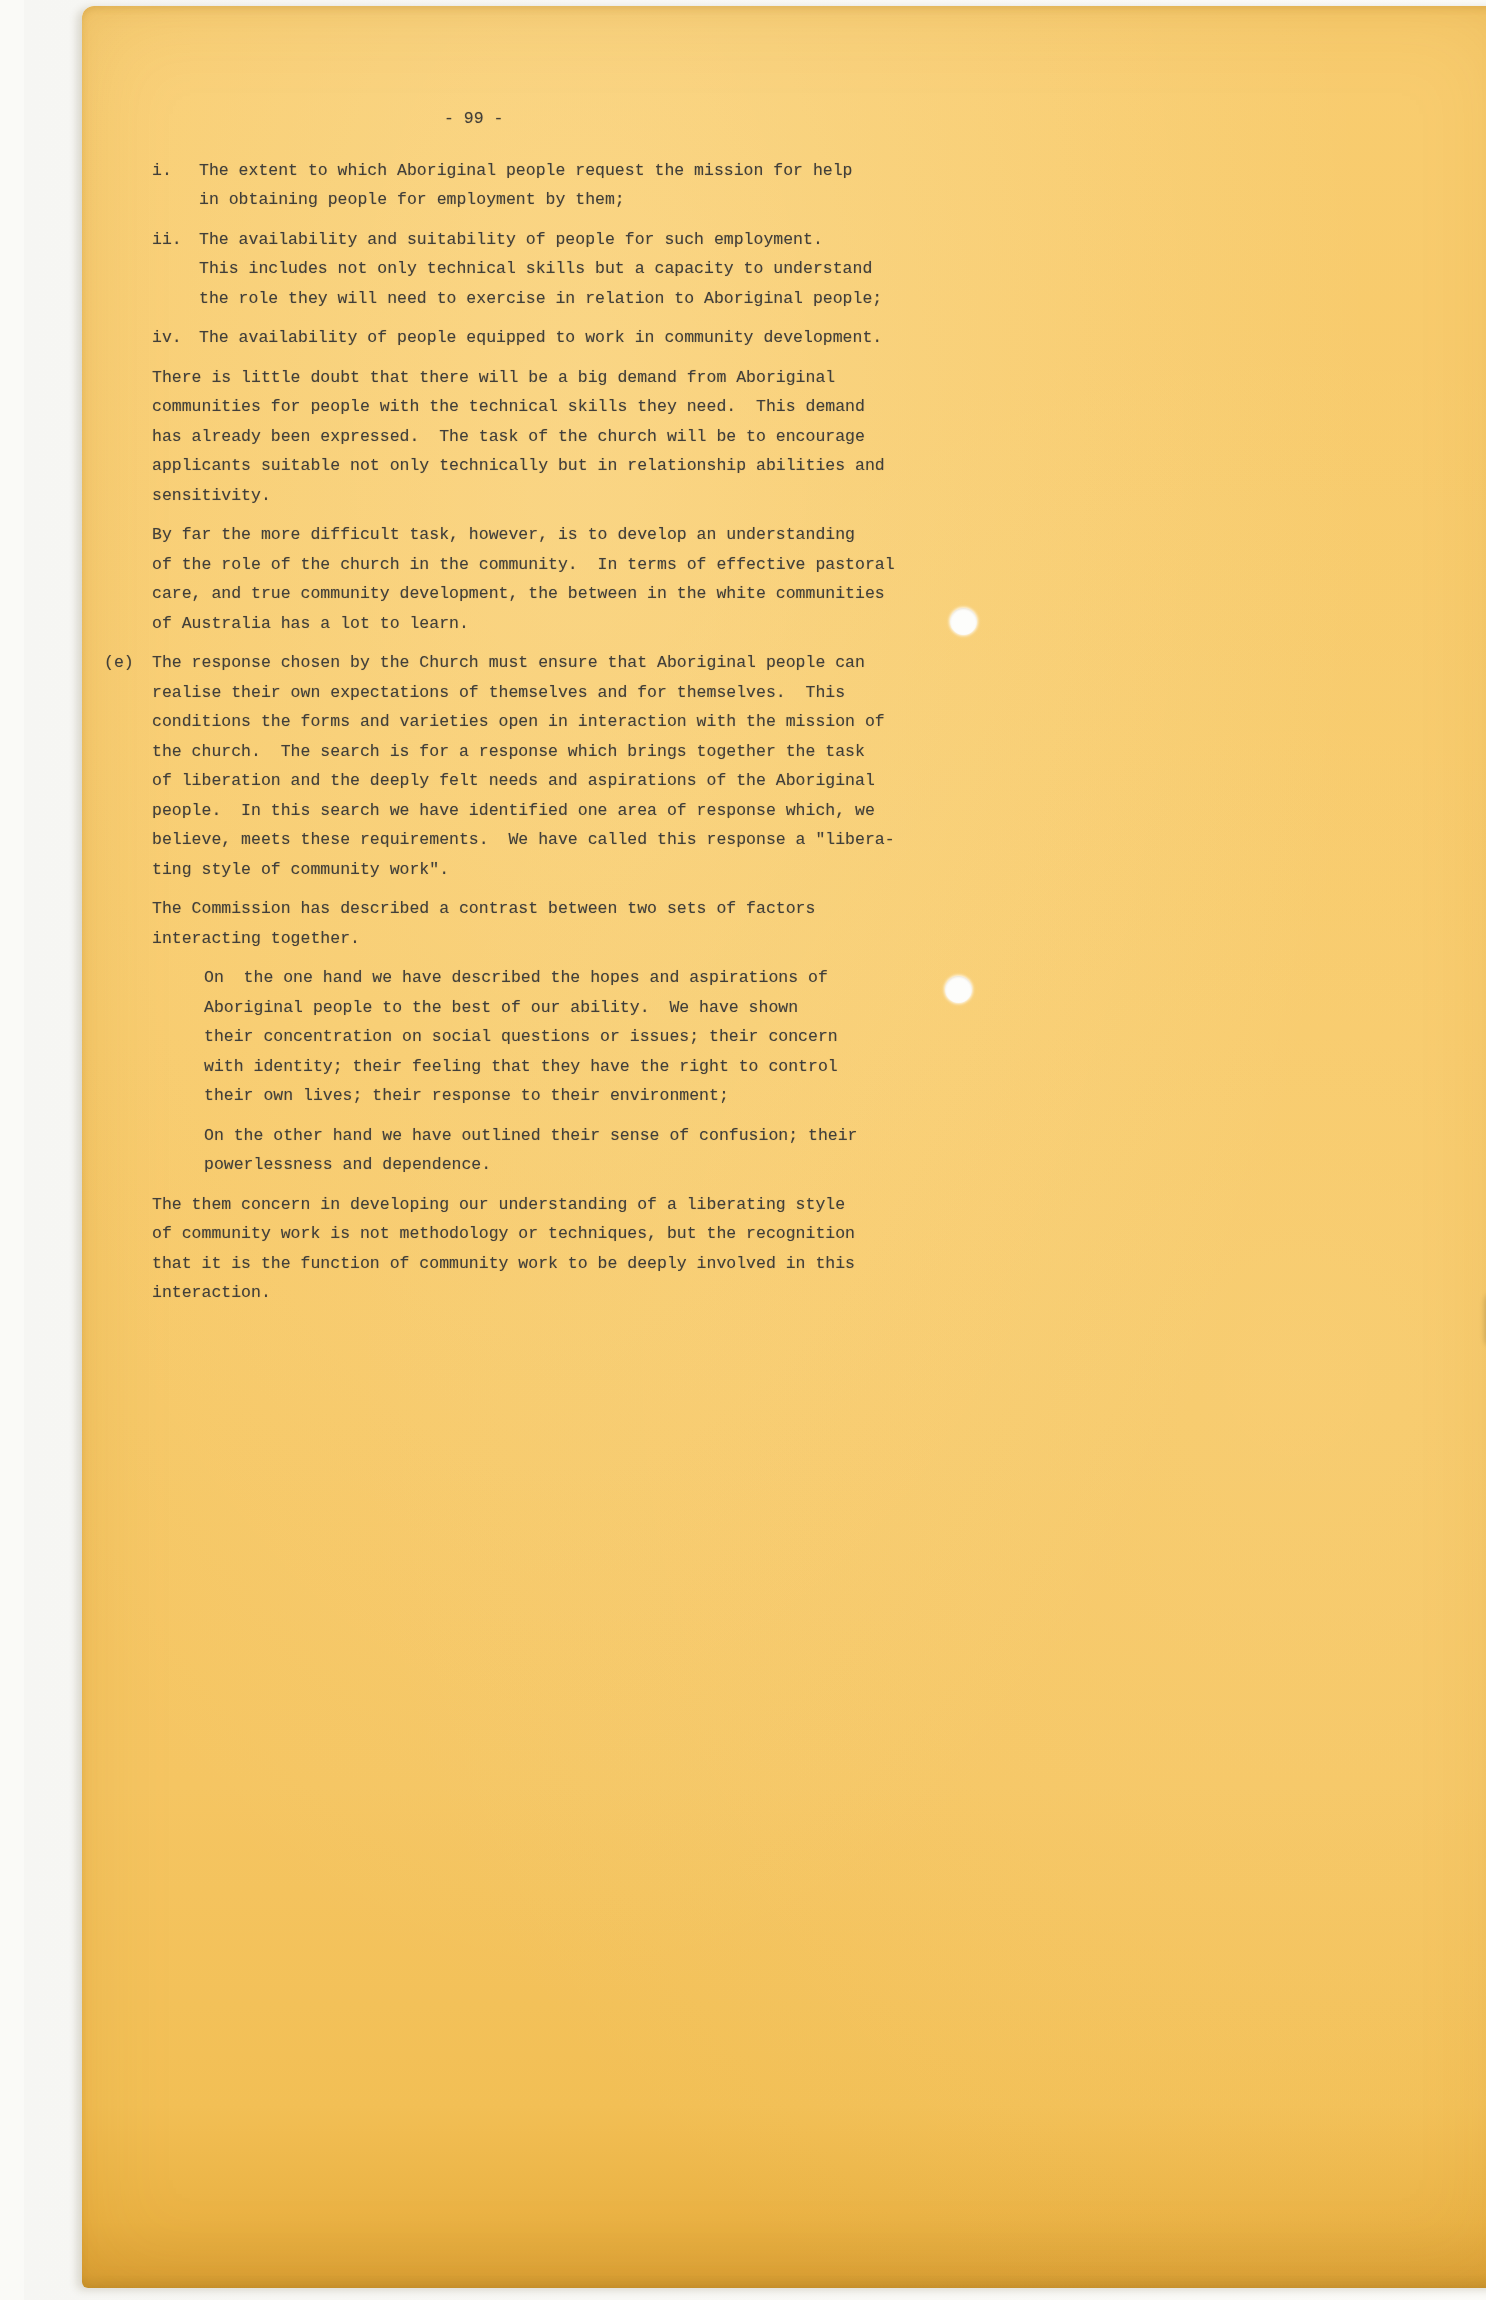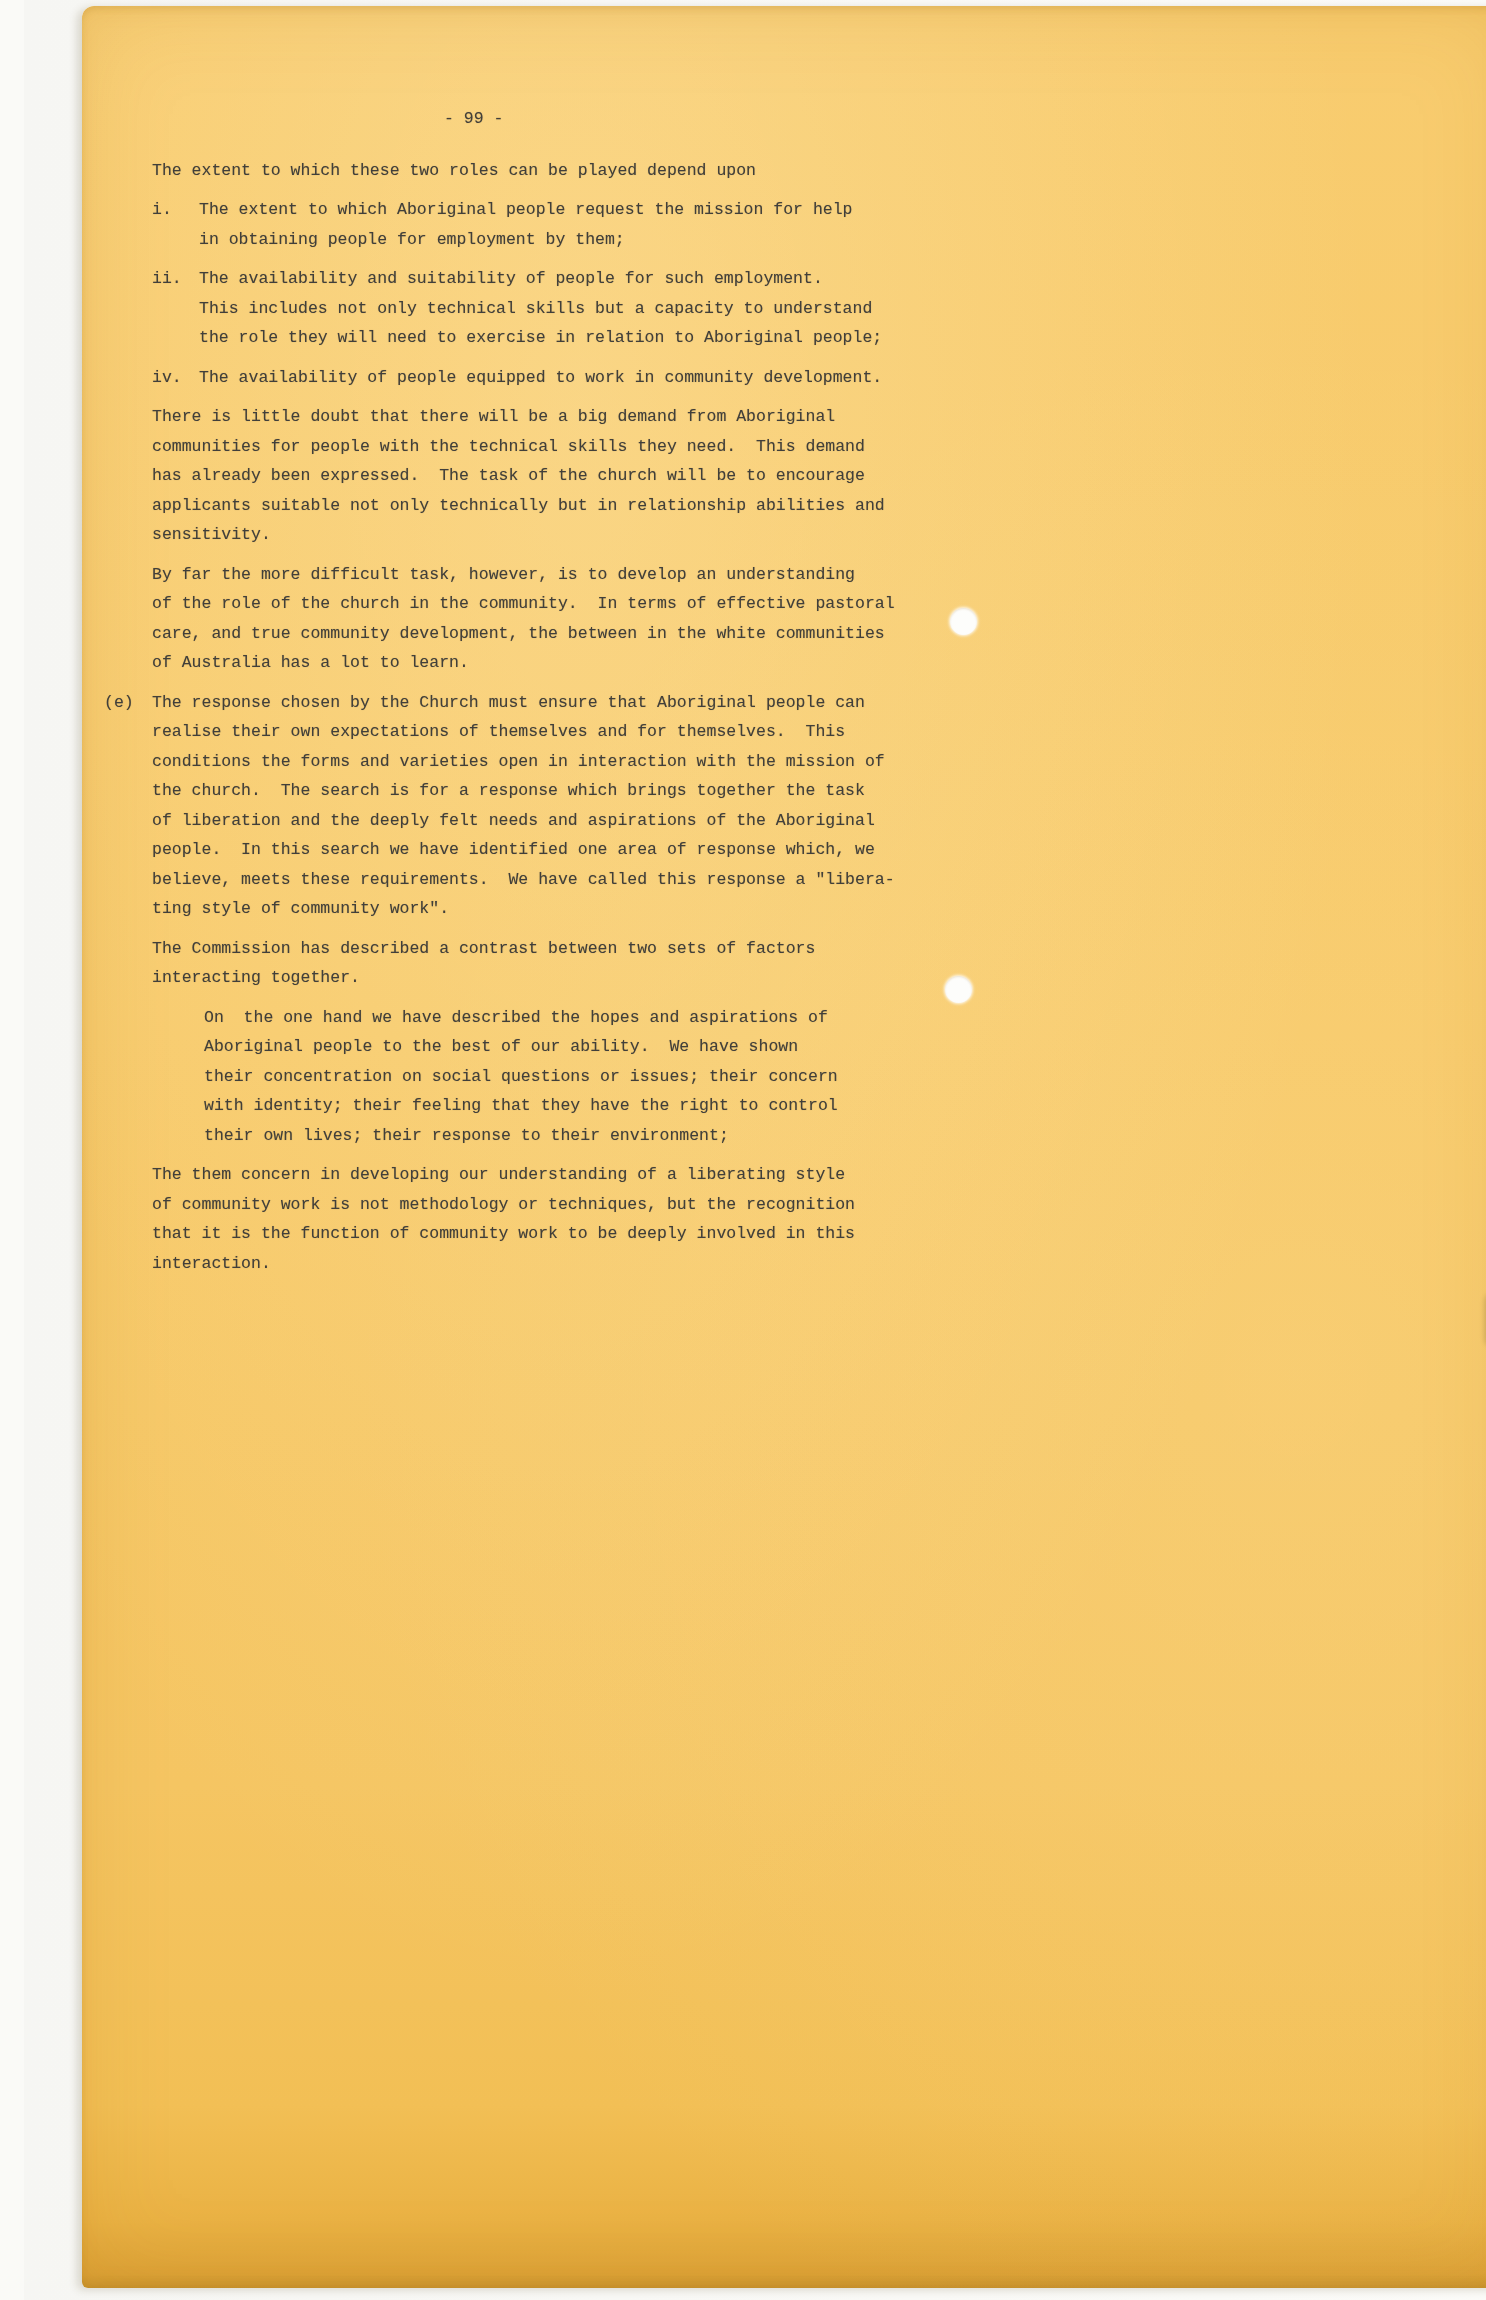--- a/index.html
+++ b/index.html
@@ -104,21 +104,20 @@
 </style>
 </head>
 <body>
 
 <div class="scan-bg">
   <div class="page">
     <div class="content">
 
       <div class="page-number">- 99 -</div>
 
-      <div class="block pre">The extent to which these two roles can be played depend upon</div>
 
       <div class="list-row">
         <span class="list-marker">i.</span>
         <span class="list-text pre">The extent to which Aboriginal people request the mission for help
 in obtaining people for employment by them;</span>
       </div>
 
       <div class="list-row">
         <span class="list-marker">ii.</span>
         <span class="list-text pre">The availability and suitability of people for such employment.
@@ -158,20 +157,22 @@
 
       <div class="block pre">The Commission has described a contrast between two sets of factors
 interacting together.</div>
 
       <div class="block pre indent">On  the one hand we have described the hopes and aspirations of
 Aboriginal people to the best of our ability.  We have shown
 their concentration on social questions or issues; their concern
 with identity; their feeling that they have the right to control
 their own lives; their response to their environment;</div>
 
+      <div class="block pre indent">On the other hand we have outlined their sense of confusion; their
+powerlessness and dependence.</div>
 
       <div class="block pre">The them concern in developing our understanding of a liberating style
 of community work is not methodology or techniques, but the recognition
 that it is the function of community work to be deeply involved in this
 interaction.</div>
 
     </div>
   </div>
 
   <div class="hole hole-top"></div>

